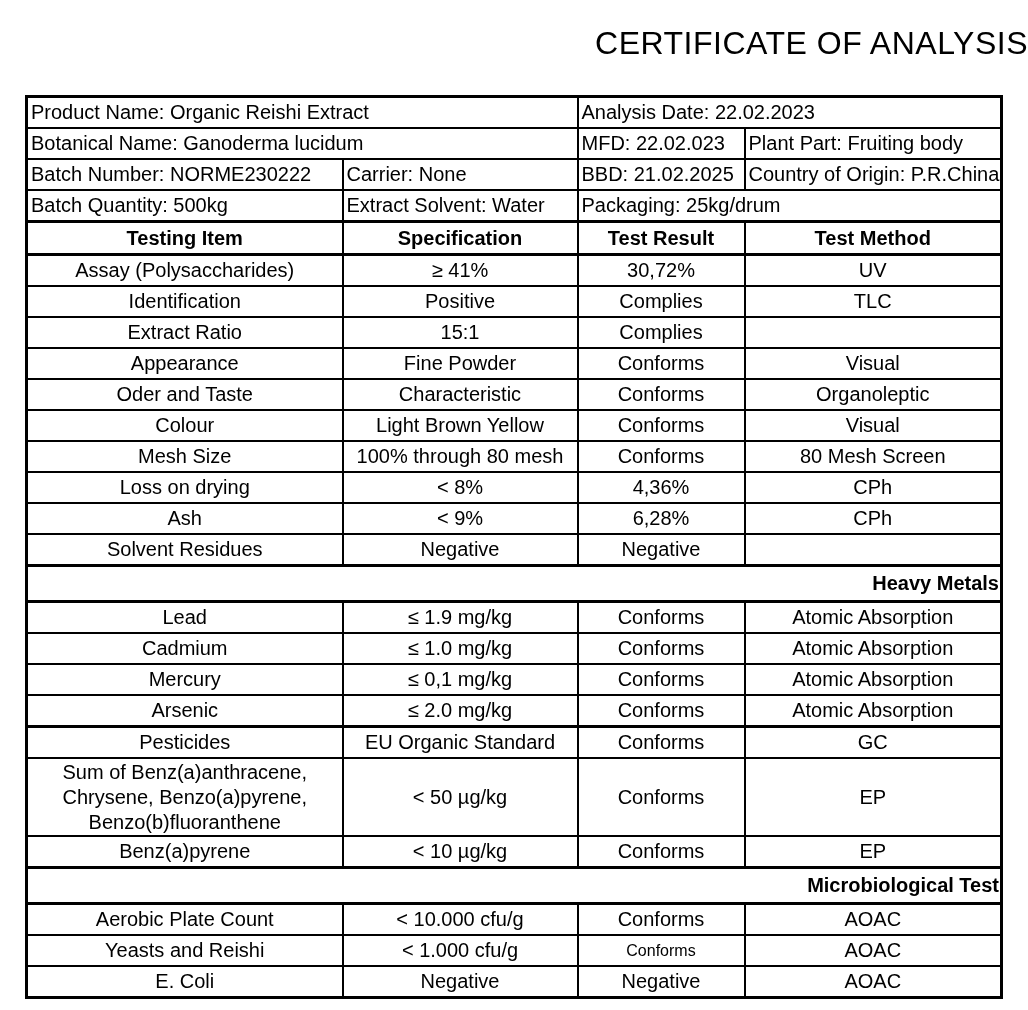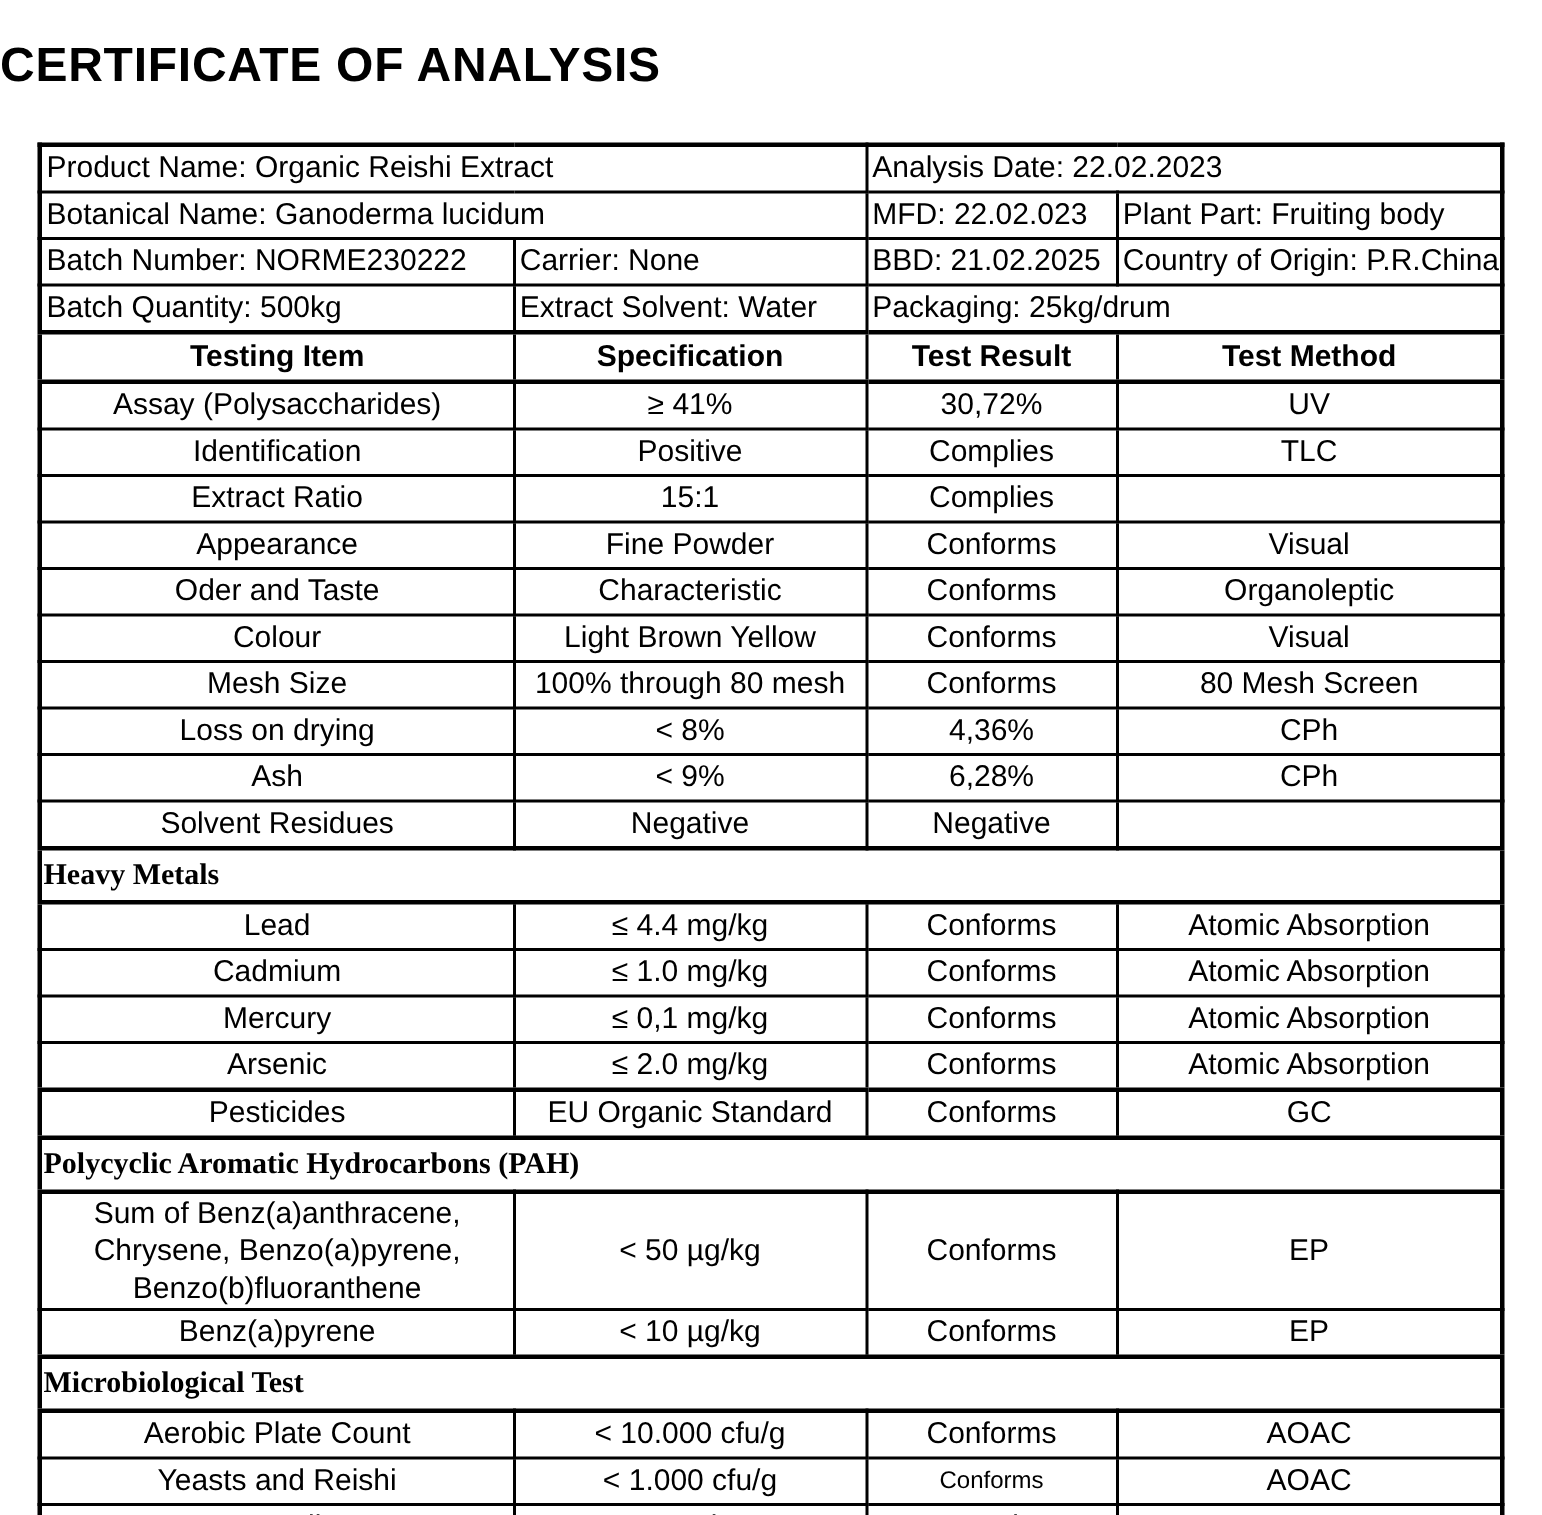--- a/index.html
+++ b/index.html
@@ -5,23 +5,23 @@
   html, body {
     margin: 0; padding: 0;
     width: 1028px; height: 1010px;
     overflow: hidden;
     background: #ffffff;
     color: #000000;
     font-family: "Liberation Sans", "DejaVu Sans", sans-serif;
   }
   .title {
     margin: 26px 0 0 0;
-    text-align: left;
+    text-align: right;
     font-size: 32px;
-    font-weight: bold;
+    font-weight: normal;
     line-height: 34px;
     letter-spacing: 0.5px;
   }
   table.cert {
     margin: 35px 0 0 25px;
     width: 975px;
     table-layout: fixed;
     border-collapse: collapse;
     border: 3px solid #000;
   }
@@ -48,23 +48,22 @@
     padding: 0 2px;
   }
   th {
     height: 30px;
     text-align: center;
     font-weight: bold;
     padding: 0 2px;
   }
   tr.sec td {
     font-weight: bold;
-    text-align: left;
+    text-align: right;
     height: 31px;
-    font-family: Liberation Serif, serif;
   }
   tr.tt td, tr.tt th { border-top-width: 3px; }
   tr.tb td, tr.tb th { border-bottom-width: 3px; }
   tr.tall td { height: 76px; }
   td.wrap { padding: 0 8px; white-space: normal; margin-top: 43px; }
   td.sm { font-size: 16px; }
 </style>
 </head>
 <body>
 
@@ -168,21 +167,21 @@
         <td class="c">Negative</td>
         <td class="c">Negative</td>
         <td class="c"></td>
       </tr>
 
       <tr class="sec tt tb">
         <td colspan="4">Heavy Metals</td>
       </tr>
       <tr>
         <td class="c">Lead</td>
-        <td class="c">≤ 4.4 mg/kg</td>
+        <td class="c">≤ 1.9 mg/kg</td>
         <td class="c">Conforms</td>
         <td class="c">Atomic Absorption</td>
       </tr>
       <tr>
         <td class="c">Cadmium</td>
         <td class="c">≤ 1.0 mg/kg</td>
         <td class="c">Conforms</td>
         <td class="c">Atomic Absorption</td>
       </tr>
       <tr>
@@ -197,23 +196,20 @@
         <td class="c">Conforms</td>
         <td class="c">Atomic Absorption</td>
       </tr>
       <tr class="tt">
         <td class="c">Pesticides</td>
         <td class="c">EU Organic Standard</td>
         <td class="c">Conforms</td>
         <td class="c">GC</td>
       </tr>
 
-      <tr class="sec tt tb">
-        <td colspan="4">Polycyclic Aromatic Hydrocarbons (PAH)</td>
-      </tr>
       <tr class="tall">
         <td class="c wrap">Sum of Benz(a)anthracene, Chrysene, Benzo(a)pyrene, Benzo(b)fluoranthene</td>
         <td class="c">&lt; 50 µg/kg</td>
         <td class="c">Conforms</td>
         <td class="c">EP</td>
       </tr>
       <tr>
         <td class="c">Benz(a)pyrene</td>
         <td class="c">&lt; 10 µg/kg</td>
         <td class="c">Conforms</td>

